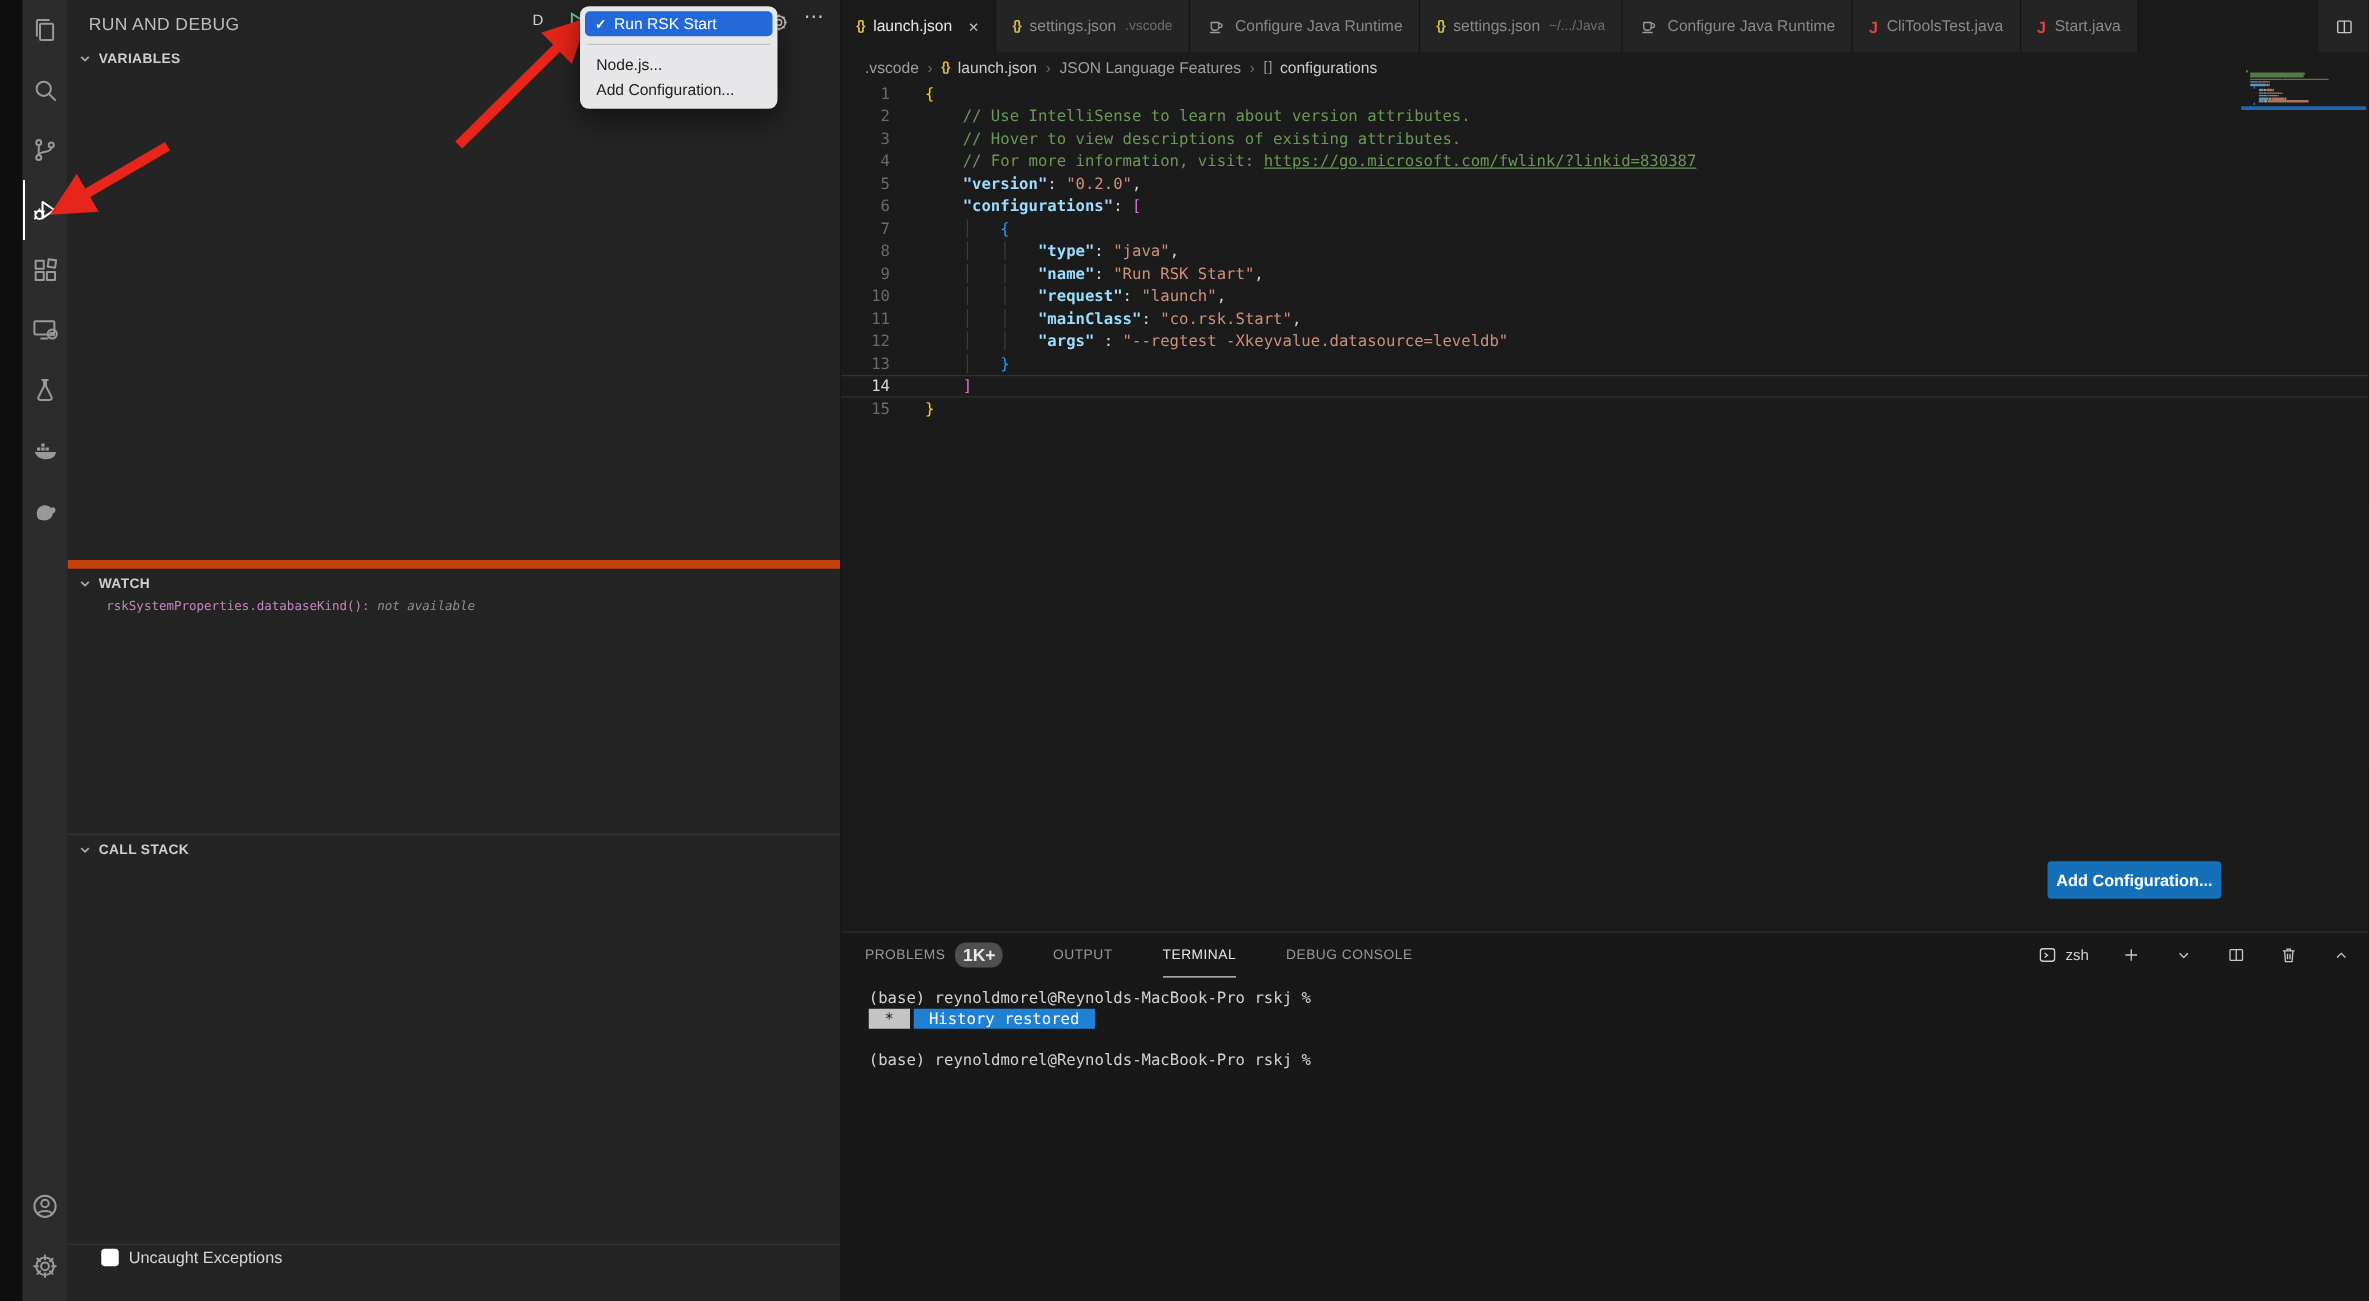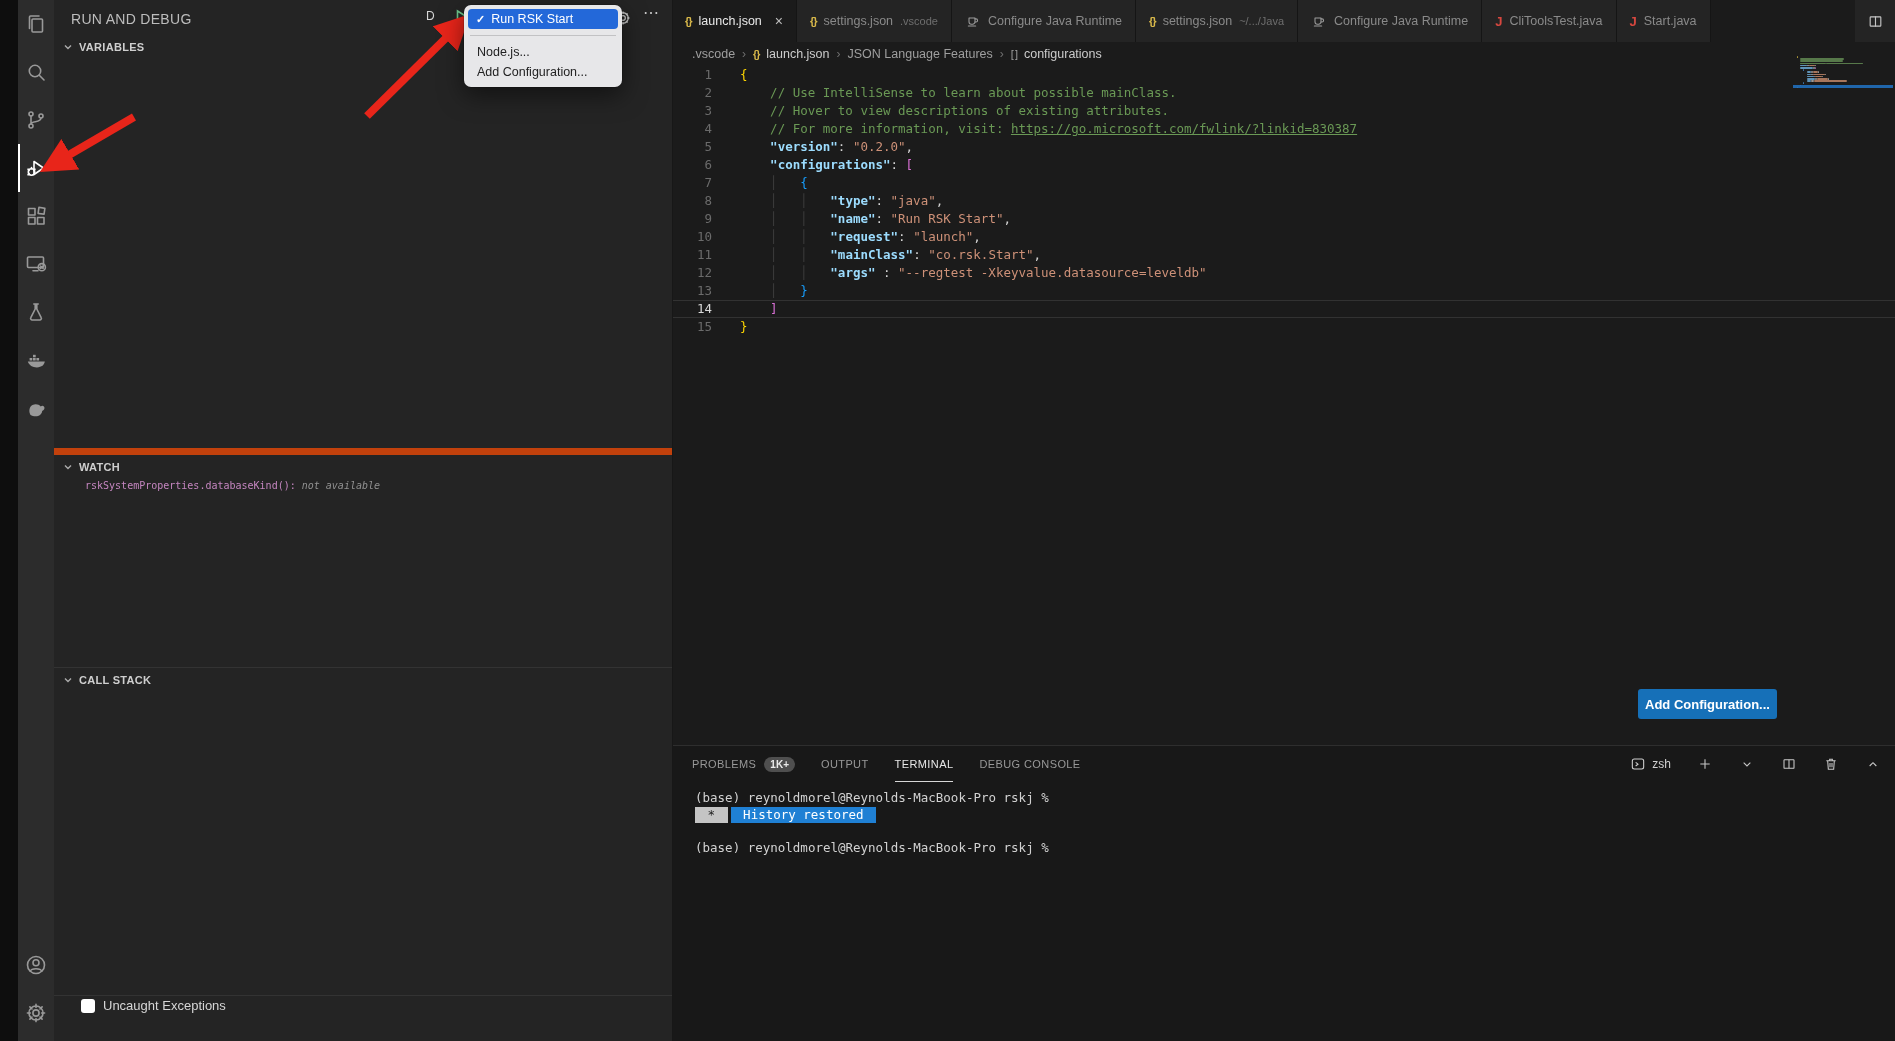--- a/index.html
+++ b/index.html
@@ -71,24 +71,24 @@
 
   .minimap{position:absolute;top:56px;right:2px;width:100px;height:76px;}
   .mm-seg{position:absolute;height:1.7px;border-radius:1px;}
   .mm-cursorbar{position:absolute;left:0;right:0;height:3.5px;background:#2173c4;opacity:.85;}
 
   .add-config{position:absolute;left:1638px;top:689px;width:139px;height:30px;background:#1670b8;color:#ffffff;
     border:none;border-radius:3px;font-family:"Liberation Sans",sans-serif;font-size:13px;font-weight:600;cursor:pointer;z-index:6;}
 
   
   .panel{position:absolute;left:672px;right:0;top:745px;bottom:0;background:#181818;border-top:1px solid #2e2e2e;}
-  .panel-tabs{position:absolute;top:0;left:0;height:36px;display:flex;align-items:center;gap:26px;padding-left:20px;}
+  .panel-tabs{position:absolute;top:0;left:0;height:36px;display:flex;align-items:center;gap:40px;padding-left:20px;}
   .p-tab{font-size:11px;letter-spacing:.4px;color:#989898;display:flex;align-items:center;gap:8px;cursor:pointer;height:36px;}
   .p-tab.active{color:#e6e6e6;box-shadow:inset 0 -1px 0 #d8d8d8;}
-  .p-badge{background:#4f4f4f;color:#eaeaea;font-size:10px;font-weight:bold;padding:2px 6px;border-radius:9px;letter-spacing:0;}
+  .p-badge{background:#4f4f4f;color:#eaeaea;font-size:14px;font-weight:bold;padding:2px 6px;border-radius:9px;letter-spacing:0;}
   .panel-actions{position:absolute;right:14px;top:0;height:36px;display:flex;align-items:center;gap:26px;color:#c8c8c8;}
   .panel-actions svg{width:16px;height:16px;display:block;}
   .pa-shell{display:flex;align-items:center;gap:6px;font-size:12px;color:#d0d0d0;cursor:pointer;}
   .pa-btn{cursor:pointer;display:flex;}
   .terminal{position:absolute;top:44px;left:23px;right:20px;font-family:"DejaVu Sans Mono",monospace;font-size:12.5px;line-height:16.5px;color:#d2d2d2;}
   .t-line{white-space:pre;}
   .chip{display:inline-block;padding:0 5px;}
   .chip-gray{background:#c4c4c4;color:#1d1d1d;}
   .chip-blue{background:#1f80d4;color:#ffffff;margin-left:3px;}
 
@@ -310,21 +310,21 @@
         <span class="bc-json">{}</span>
         <span class="bc-hl">launch.json</span>
         <span class="bc-sep">›</span>
         <span>JSON Language Features</span>
         <span class="bc-sep">›</span>
         <span class="bc-arr">[ ]</span>
         <span class="bc-hl">configurations</span>
       </div>
     <div class="code" id="code">
         <div class="code-line"><span class="ln">1</span><span class="lt"><span class="tk-b1">{</span></span></div>
-        <div class="code-line"><span class="ln">2</span><span class="lt"><span>    </span><span class="tk-cm">// Use IntelliSense to learn about possible mainClass.</span></span></div>
+        <div class="code-line"><span class="ln">2</span><span class="lt"><span>    </span><span class="tk-cm">// Use IntelliSense to learn about version attributes.</span></span></div>
         <div class="code-line"><span class="ln">3</span><span class="lt"><span>    </span><span class="tk-cm">// Hover to view descriptions of existing attributes.</span></span></div>
         <div class="code-line"><span class="ln">4</span><span class="lt"><span>    </span><span class="tk-cm">// For more information, visit: </span><span class="tk-ln">https://go.microsoft.com/fwlink/?linkid=830387</span></span></div>
         <div class="code-line"><span class="ln">5</span><span class="lt"><span>    </span><span class="tk-k">"version"</span><span class="tk-p">: </span><span class="tk-s">"0.2.0"</span><span class="tk-p">,</span></span></div>
         <div class="code-line"><span class="ln">6</span><span class="lt"><span>    </span><span class="tk-k">"configurations"</span><span class="tk-p">: </span><span class="tk-b2">[</span></span></div>
         <div class="code-line"><span class="ln">7</span><span class="lt"><span>    </span><span class="tk-g">│</span><span>   </span><span class="tk-b3">{</span></span></div>
         <div class="code-line"><span class="ln">8</span><span class="lt"><span>    </span><span class="tk-g">│</span><span>   </span><span class="tk-g">│</span><span>   </span><span class="tk-k">"type"</span><span class="tk-p">: </span><span class="tk-s">"java"</span><span class="tk-p">,</span></span></div>
         <div class="code-line"><span class="ln">9</span><span class="lt"><span>    </span><span class="tk-g">│</span><span>   </span><span class="tk-g">│</span><span>   </span><span class="tk-k">"name"</span><span class="tk-p">: </span><span class="tk-s">"Run RSK Start"</span><span class="tk-p">,</span></span></div>
         <div class="code-line"><span class="ln">10</span><span class="lt"><span>    </span><span class="tk-g">│</span><span>   </span><span class="tk-g">│</span><span>   </span><span class="tk-k">"request"</span><span class="tk-p">: </span><span class="tk-s">"launch"</span><span class="tk-p">,</span></span></div>
         <div class="code-line"><span class="ln">11</span><span class="lt"><span>    </span><span class="tk-g">│</span><span>   </span><span class="tk-g">│</span><span>   </span><span class="tk-k">"mainClass"</span><span class="tk-p">: </span><span class="tk-s">"co.rsk.Start"</span><span class="tk-p">,</span></span></div>
         <div class="code-line"><span class="ln">12</span><span class="lt"><span>    </span><span class="tk-g">│</span><span>   </span><span class="tk-g">│</span><span>   </span><span class="tk-k">"args"</span><span class="tk-p"> : </span><span class="tk-s">"--regtest -Xkeyvalue.datasource=leveldb"</span></span></div>

